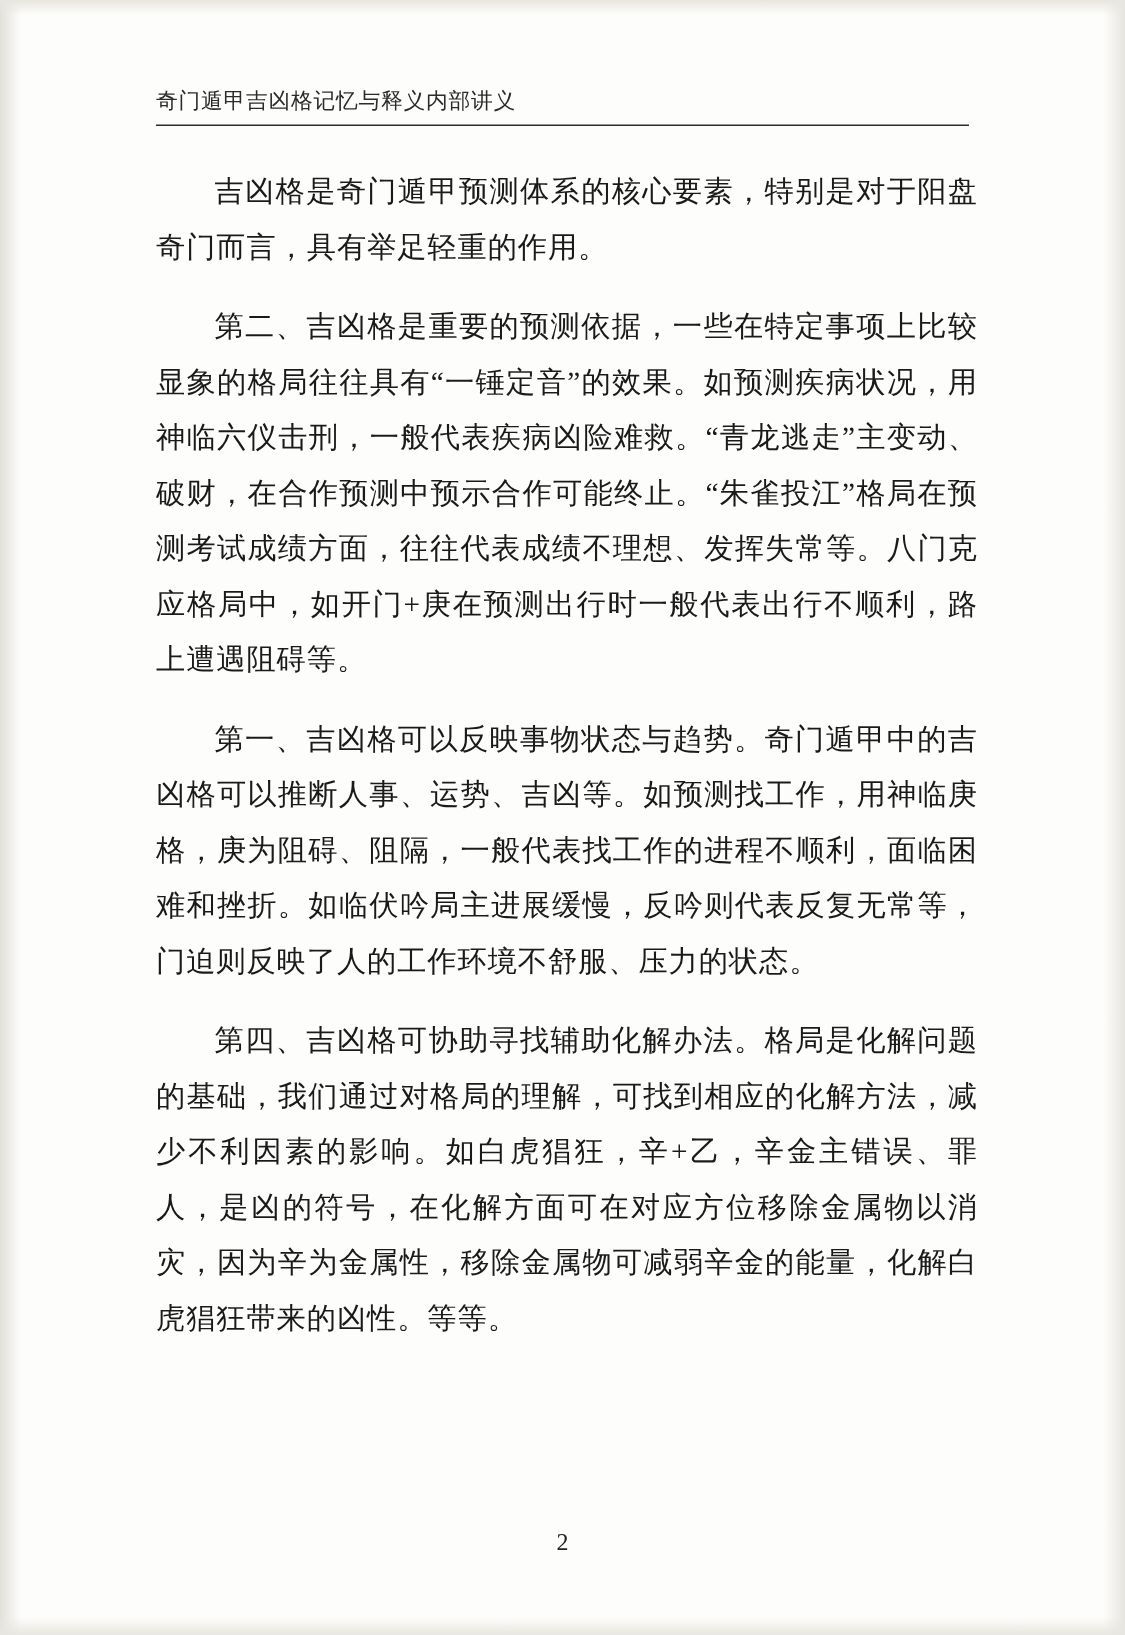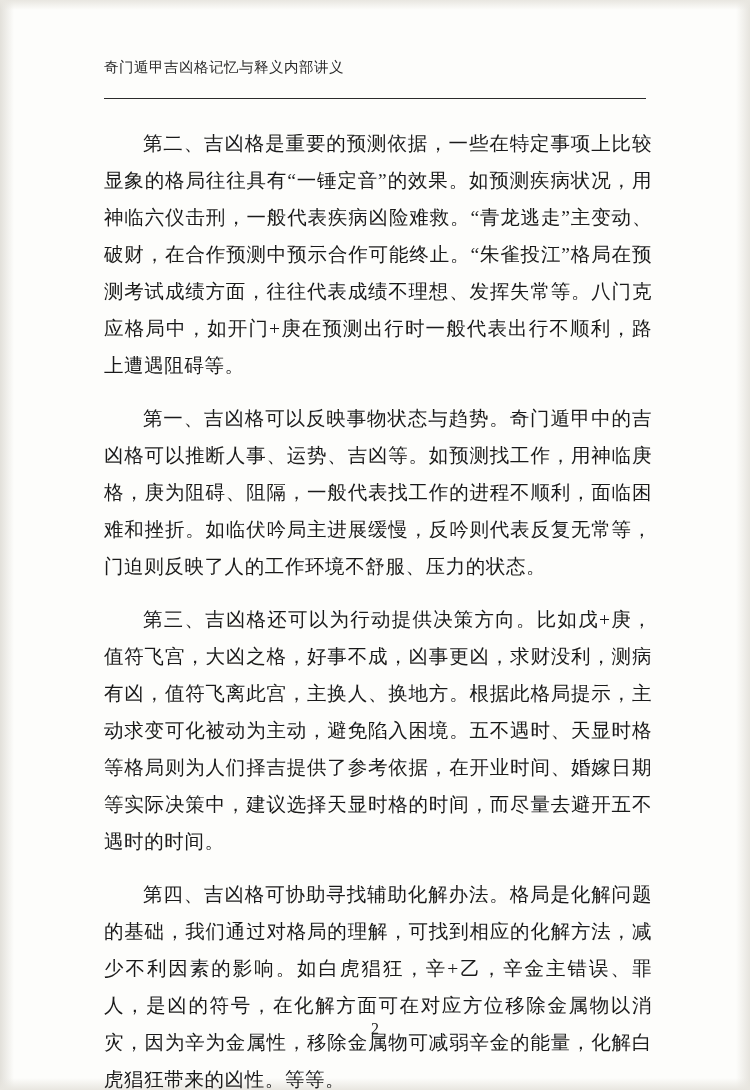--- a/index.html
+++ b/index.html
@@ -52,21 +52,21 @@
     position: absolute;
     left: 104px;
     top: 58px;
     width: 548px;
   }
 
   .header-line {
     font-size: 14.5px;
     color: #2b2b2b;
     letter-spacing: 0.5px;
-    padding-bottom: 21px;
+    padding-bottom: 6px;
     border-bottom: 1.2px solid #2b2b2b;
     width: 542px;
     white-space: nowrap;
   }
 
   .body-text {
     margin-top: 26px;
   }
 
   p.para {
@@ -98,21 +98,21 @@
 <div class="page">
   <div class="scan-edge-left"></div>
   <div class="scan-edge-right"></div>
   <div class="scan-edge-top"></div>
   <div class="scan-edge-bottom"></div>
 
   <div class="content">
     <div class="header-line">奇门遁甲吉凶格记忆与释义内部讲义</div>
 
     <div class="body-text">
+      <p class="para">吉凶格是奇门遁甲预测体系的核心要素，特别是对于阳盘奇门而言，具有举足轻重的作用。</p>
       <p class="para">第二、吉凶格是重要的预测依据，一些在特定事项上比较显象的格局往往具有“一锤定音”的效果。如预测疾病状况，用神临六仪击刑，一般代表疾病凶险难救。“青龙逃走”主变动、破财，在合作预测中预示合作可能终止。“朱雀投江”格局在预测考试成绩方面，往往代表成绩不理想、发挥失常等。八门克应格局中，如开门+庚在预测出行时一般代表出行不顺利，路上遭遇阻碍等。</p>
       <p class="para">第一、吉凶格可以反映事物状态与趋势。奇门遁甲中的吉凶格可以推断人事、运势、吉凶等。如预测找工作，用神临庚格，庚为阻碍、阻隔，一般代表找工作的进程不顺利，面临困难和挫折。如临伏吟局主进展缓慢，反吟则代表反复无常等，门迫则反映了人的工作环境不舒服、压力的状态。</p>
-      <p class="para">第三、吉凶格还可以为行动提供决策方向。比如戊+庚，值符飞宫，大凶之格，好事不成，凶事更凶，求财没利，测病有凶，值符飞离此宫，主换人、换地方。根据此格局提示，主动求变可化被动为主动，避免陷入困境。五不遇时、天显时格等格局则为人们择吉提供了参考依据，在开业时间、婚嫁日期等实际决策中，建议选择天显时格的时间，而尽量去避开五不遇时的时间。</p>
       <p class="para">第四、吉凶格可协助寻找辅助化解办法。格局是化解问题的基础，我们通过对格局的理解，可找到相应的化解方法，减少不利因素的影响。如白虎猖狂，辛+乙，辛金主错误、罪人，是凶的符号，在化解方面可在对应方位移除金属物以消灾，因为辛为金属性，移除金属物可减弱辛金的能量，化解白虎猖狂带来的凶性。等等。</p>
     </div>
   </div>
 
   <div class="page-number">2</div>
 </div>
 
 </body></html>

